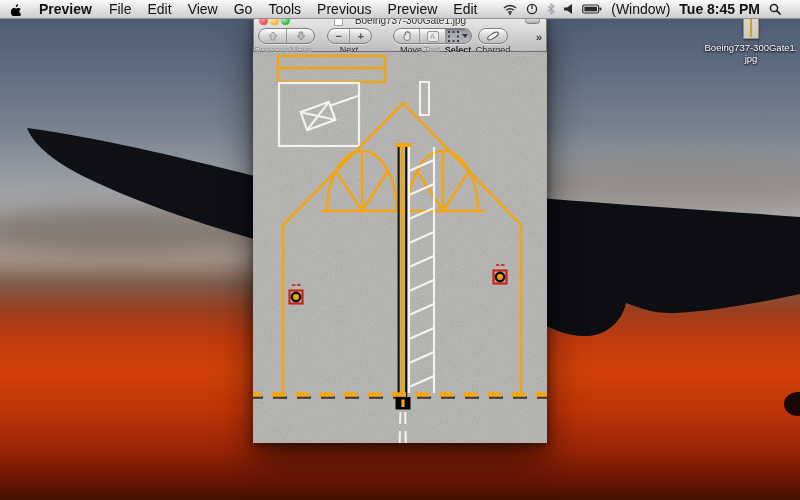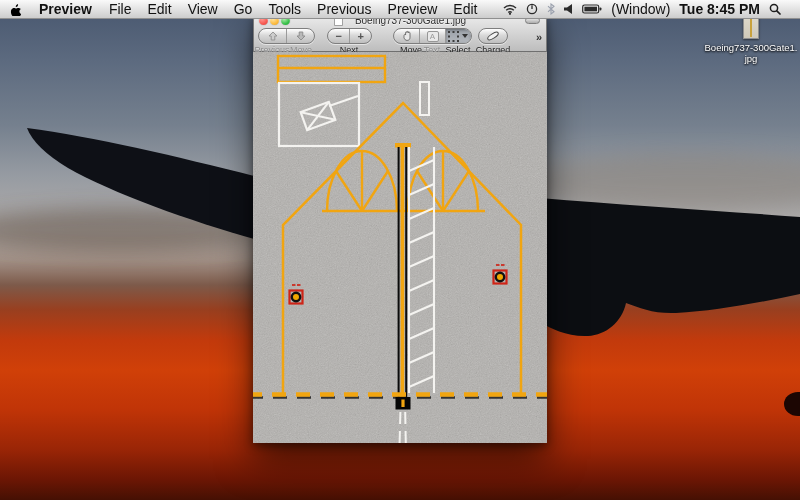--- a/index.html
+++ b/index.html
@@ -221,21 +221,21 @@
               <rect x="0" y="9" width="2" height="2"></rect>
                 <rect x="4.5" y="9" width="2" height="2"></rect>
                 <rect x="9" y="9" width="2" height="2"></rect>
             </g>
           </svg>
           <span class="select-arrow"></span>
         </div>
       </div>
       <span class="tb-label" style="left:158px;">Move</span>
       <span class="tb-label dis" style="left:179px;">Text</span>
-      <span class="tb-label" style="left:205px; font-weight:normal;">Select</span>
+      <span class="tb-label" style="left:205px; font-weight:bold;">Select</span>
 
       <div class="cap" style="left:225px; width:30px;">
         <div class="seg" style="width:30px;">
           <svg width="14" height="12" viewBox="0 0 14 12">
             <ellipse cx="7" cy="6" rx="6" ry="2.3" transform="rotate(-32 7 6)" fill="#f2f2f2" stroke="#4a4a4a" stroke-width="1"></ellipse>
           </svg>
         </div>
       </div>
       <span class="tb-label" style="left:240px;">Charged</span>
 

